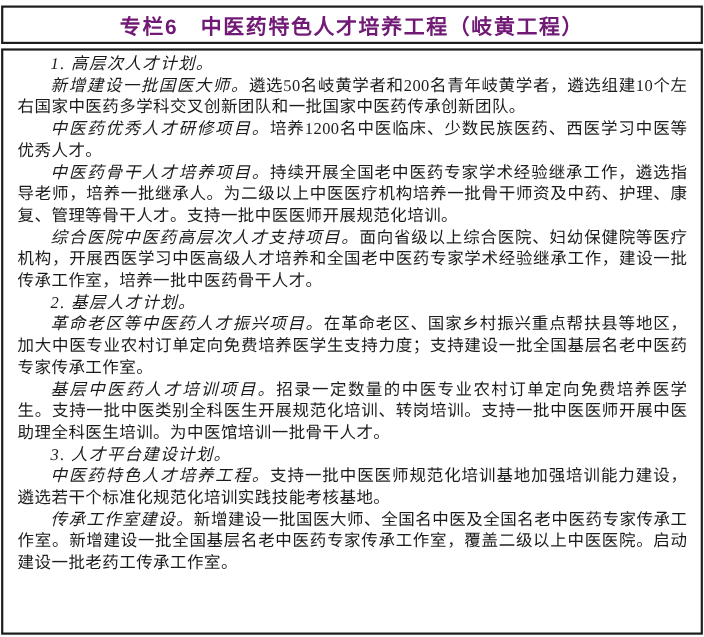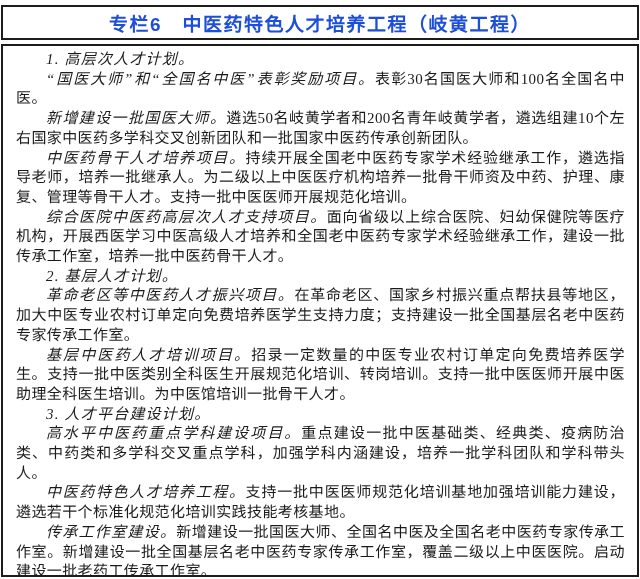--- a/index.html
+++ b/index.html
@@ -25,21 +25,21 @@
     display: flex;
     align-items: center;
     justify-content: center;
   }
   .panel-title {
     margin: 0;
     font-family: "Liberation Sans", "DejaVu Sans", sans-serif;
     font-weight: 700;
     font-size: 19px;
     letter-spacing: 1.5px;
-    color: #1d4ed8;
+    color: #701a75;
     white-space: nowrap;
   }
   .content-box {
     box-sizing: border-box;
     margin: 4px 1px 0 1px;
     height: 533px;
     border: 2px solid #1c1c1c;
     padding: 4px 12px 17px 13px;
     overflow: hidden;
   }
@@ -64,26 +64,25 @@
 <body>
 
 <div class="page">
 
   <div class="title-box">
     <h1 class="panel-title">专栏6　中医药特色人才培养工程（岐黄工程）</h1>
   </div>
 
   <div class="content-box">
     <p class="para"><span class="lead">1. 高层次人才计划。</span><span class="body-text"></span></p>
-    <p class="para"><span class="lead">“国医大师”和“全国名中医”表彰奖励项目。</span><span class="body-text">表彰30名国医大师和100名全国名中医。</span></p>
     <p class="para"><span class="lead">新增建设一批国医大师。</span><span class="body-text">遴选50名岐黄学者和200名青年岐黄学者，遴选组建10个左右国家中医药多学科交叉创新团队和一批国家中医药传承创新团队。</span></p>
+    <p class="para"><span class="lead">中医药优秀人才研修项目。</span><span class="body-text">培养1200名中医临床、少数民族医药、西医学习中医等优秀人才。</span></p>
     <p class="para"><span class="lead">中医药骨干人才培养项目。</span><span class="body-text">持续开展全国老中医药专家学术经验继承工作，遴选指导老师，培养一批继承人。为二级以上中医医疗机构培养一批骨干师资及中药、护理、康复、管理等骨干人才。支持一批中医医师开展规范化培训。</span></p>
     <p class="para"><span class="lead">综合医院中医药高层次人才支持项目。</span><span class="body-text">面向省级以上综合医院、妇幼保健院等医疗机构，开展西医学习中医高级人才培养和全国老中医药专家学术经验继承工作，建设一批传承工作室，培养一批中医药骨干人才。</span></p>
     <p class="para"><span class="lead">2. 基层人才计划。</span><span class="body-text"></span></p>
     <p class="para"><span class="lead">革命老区等中医药人才振兴项目。</span><span class="body-text">在革命老区、国家乡村振兴重点帮扶县等地区，加大中医专业农村订单定向免费培养医学生支持力度；支持建设一批全国基层名老中医药专家传承工作室。</span></p>
     <p class="para"><span class="lead">基层中医药人才培训项目。</span><span class="body-text">招录一定数量的中医专业农村订单定向免费培养医学生。支持一批中医类别全科医生开展规范化培训、转岗培训。支持一批中医医师开展中医助理全科医生培训。为中医馆培训一批骨干人才。</span></p>
     <p class="para"><span class="lead">3. 人才平台建设计划。</span><span class="body-text"></span></p>
-    <p class="para"><span class="lead">高水平中医药重点学科建设项目。</span><span class="body-text">重点建设一批中医基础类、经典类、疫病防治类、中药类和多学科交叉重点学科，加强学科内涵建设，培养一批学科团队和学科带头人。</span></p>
     <p class="para"><span class="lead">中医药特色人才培养工程。</span><span class="body-text">支持一批中医医师规范化培训基地加强培训能力建设，遴选若干个标准化规范化培训实践技能考核基地。</span></p>
     <p class="para"><span class="lead">传承工作室建设。</span><span class="body-text">新增建设一批国医大师、全国名中医及全国名老中医药专家传承工作室。新增建设一批全国基层名老中医药专家传承工作室，覆盖二级以上中医医院。启动建设一批老药工传承工作室。</span></p>
   </div>
 
 </div>
 
 </body></html>

